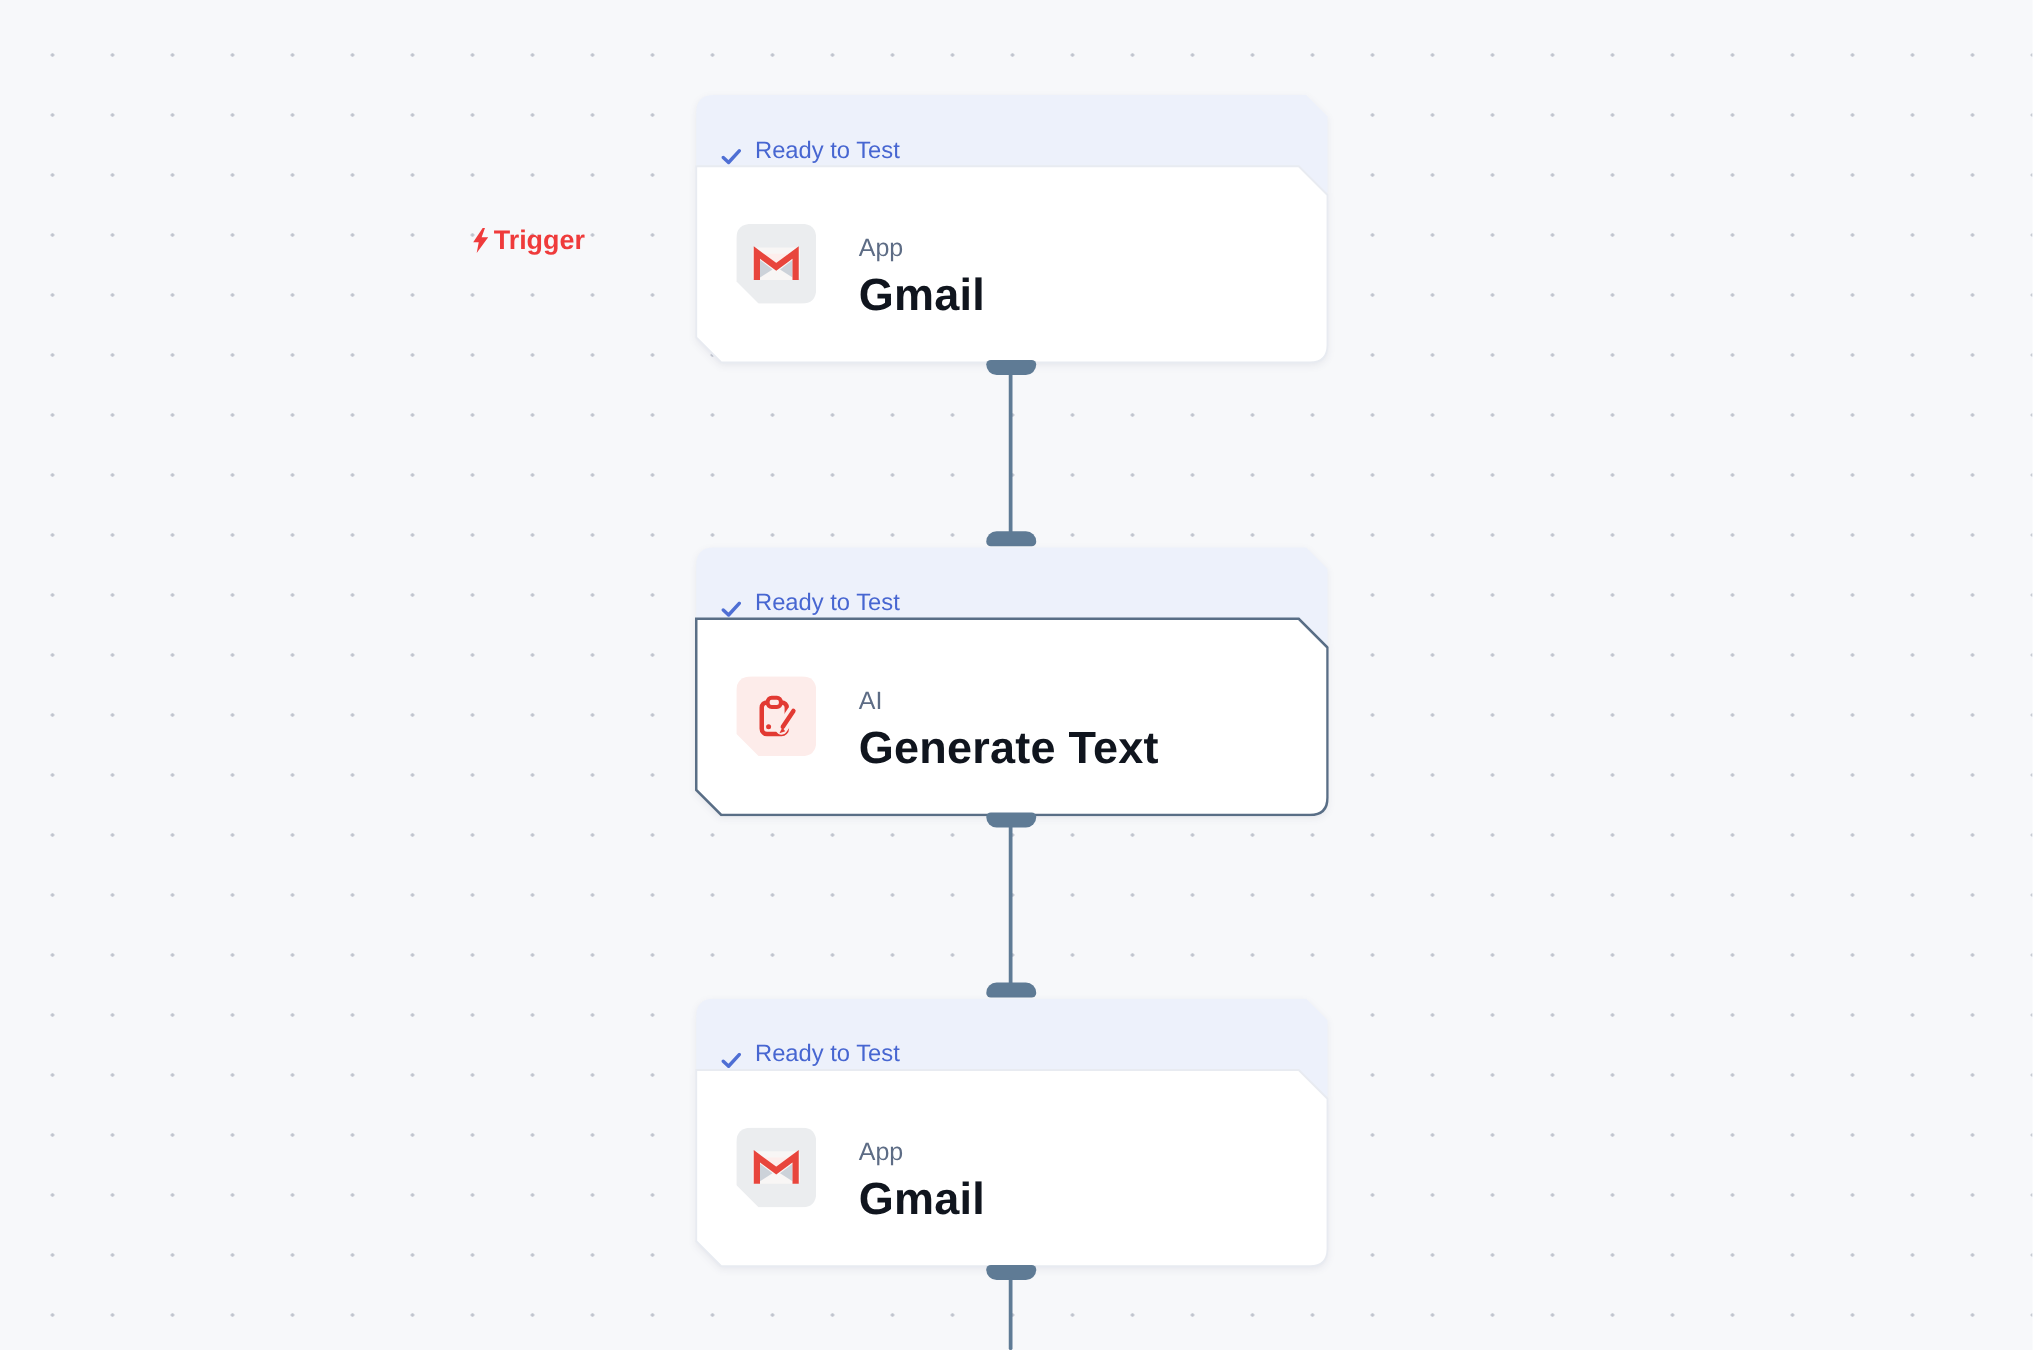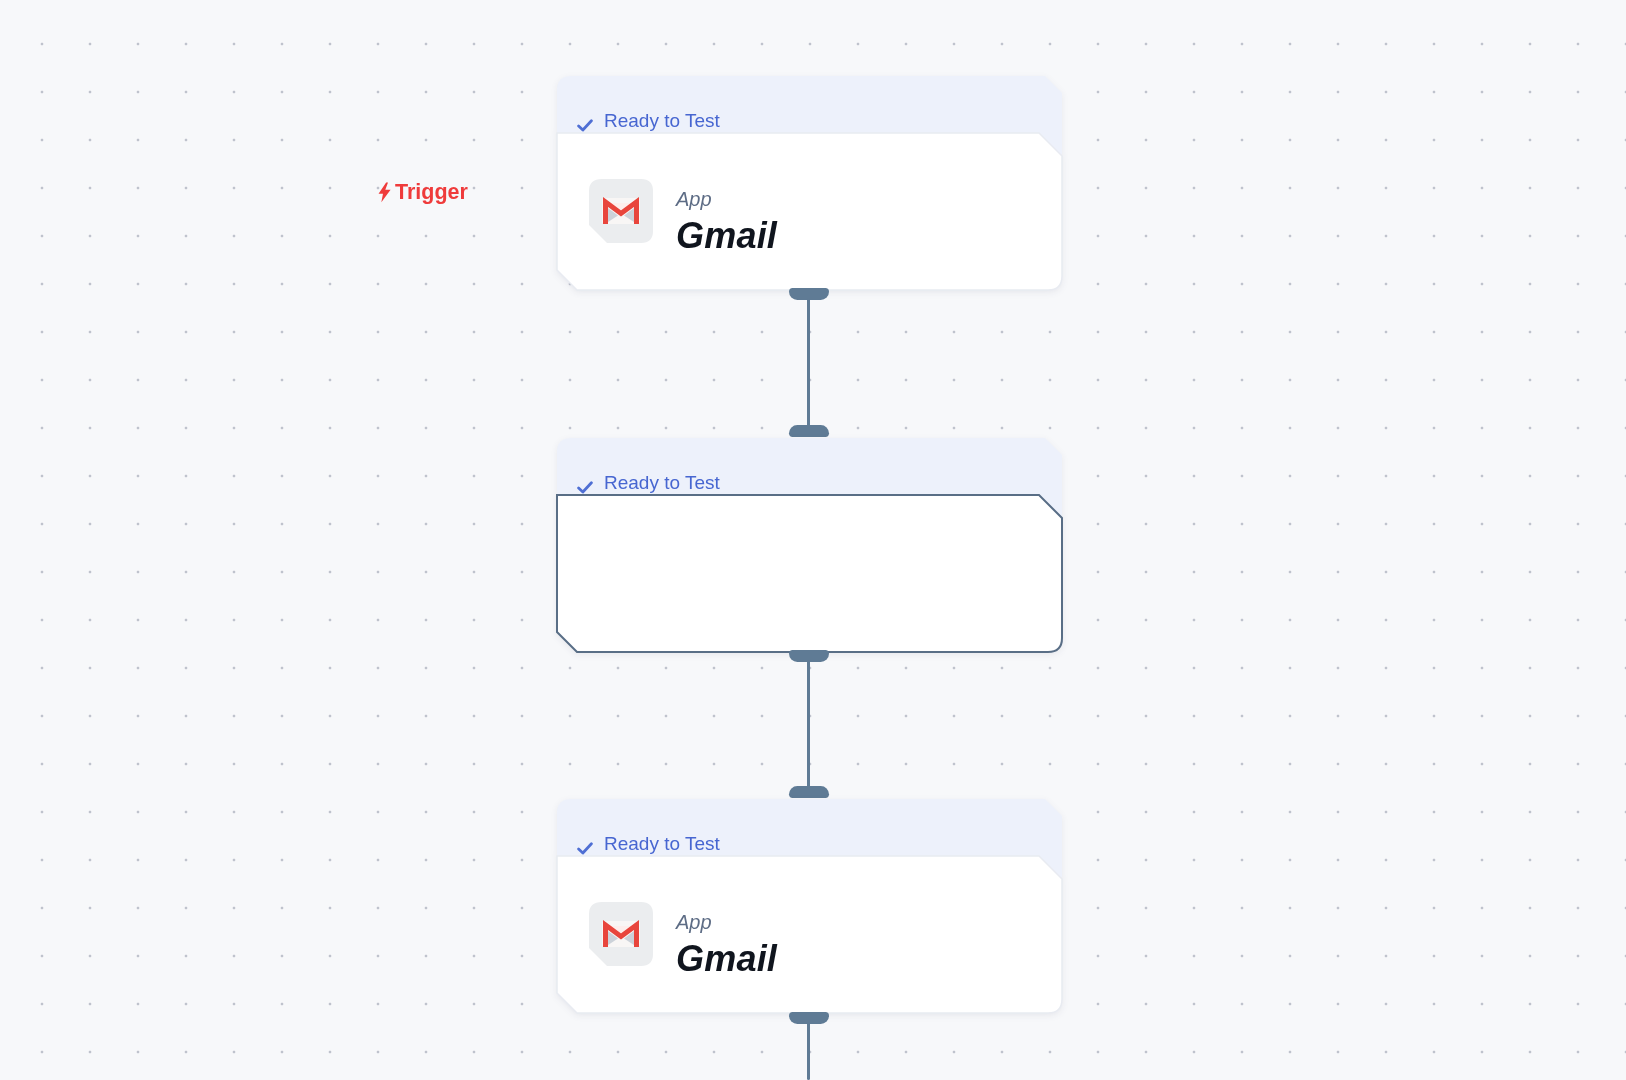--- a/index.html
+++ b/index.html
@@ -15,21 +15,21 @@
   .hdr-path{fill:#edf1fb;}
   .body-path{fill:#ffffff;stroke:#e8ebf1;stroke-width:1.5;}
   .card.selected .body-path{stroke:#596e86;stroke-width:2;}
   .card-header{
     position:absolute;top:0;left:0;right:0;height:57px;
     display:flex;align-items:flex-end;padding-left:21px;gap:11px;box-sizing:border-box;
     color:#4766d1;font-size:19px;font-weight:400;
   }
   .card-body{
     position:absolute;top:57px;left:0;right:0;height:158px;
-    display:flex;align-items:center;padding-left:33px;gap:23px;box-sizing:border-box;font-style:italic;
+    display:flex;align-items:center;padding-left:33px;gap:34px;box-sizing:border-box;
   }
   .icon-tile{
     width:64px;height:64px;flex:0 0 64px;display:flex;align-items:center;justify-content:center;
     clip-path:path("M13 0 L52 0 Q64 0 64 12 L64 52 Q64 64 52 64 L18 64 L0 46 L0 12 Q0 0 13 0 Z");
   }
   .app-tile{background:#ebedef;}
   .ai-tile{background:#fdecea;}
   .texts{display:flex;flex-direction:column;margin-top:18px;}
   .type-label{font-size:20px;line-height:22px;color:#5d6c85;margin-bottom:10px;}
   .node-title{font-size:36px;line-height:32px;font-weight:700;color:#10151e;letter-spacing:.2px;}
@@ -91,20 +91,36 @@
     <svg class="card-shape" width="507" height="216" viewBox="0 0 507 216">
       <path class="hdr-path" d="M 15 1 L 489 1 L 506 18 L 506 79 L 1 79 L 1 15 Q 1 1 15 1 Z"></path>
       <path class="body-path" d="M 1 58 L 483 58 L 506 81 L 506 201 Q 506 215 492 215 L 21 215 L 1 195 L 1 58 Z"></path>
     </svg>
     <div class="card-header">
       <svg width="16" height="13" viewBox="0 0 15 12">
         <path d="M1.5 6.5 L5.5 10.2 L13.5 1.5" fill="none" stroke="#4f6fd4" stroke-width="2.6" stroke-linecap="round" stroke-linejoin="round"></path>
       </svg>
       <span>Ready to Test</span>
     </div>
+    <div class="card-body">
+      <div class="icon-tile ai-tile">
+        <svg width="38" height="38" viewBox="0 0 36 36">
+          <rect x="7" y="7.5" width="19" height="24" rx="4" fill="none" stroke="#e23a33" stroke-width="3.4"></rect>
+          <rect x="11.5" y="4" width="10" height="7" rx="3" fill="#fdecea" stroke="#e23a33" stroke-width="3"></rect>
+          <circle cx="12.2" cy="26" r="1.9" fill="#e23a33"></circle>
+          <line x1="31" y1="14" x2="22" y2="27.5" stroke="#fdecea" stroke-width="9" stroke-linecap="round"></line>
+          <line x1="31" y1="14" x2="23" y2="26" stroke="#e23a33" stroke-width="3.4" stroke-linecap="round"></line>
+          <path d="M22.6 26.6 L20.4 30.8 L24.8 29.4 Z" fill="#e23a33"></path>
+        </svg>
+      </div>
+      <div class="texts">
+        <div class="type-label">AI</div>
+        <div class="node-title">Generate Text</div>
+      </div>
+    </div>
   </div>
 
   <div class="handle handle-out" style="top:650px;"></div>
   <div class="conn-line" style="top:660px;height:130px;"></div>
   <div class="handle handle-in" style="top:786px;"></div>
 
   <div class="card" style="top:798px;">
     <svg class="card-shape" width="507" height="216" viewBox="0 0 507 216">
       <path class="hdr-path" d="M 15 1 L 489 1 L 506 18 L 506 79 L 1 79 L 1 15 Q 1 1 15 1 Z"></path>
       <path class="body-path" d="M 1 58 L 483 58 L 506 81 L 506 201 Q 506 215 492 215 L 21 215 L 1 195 L 1 58 Z"></path>

